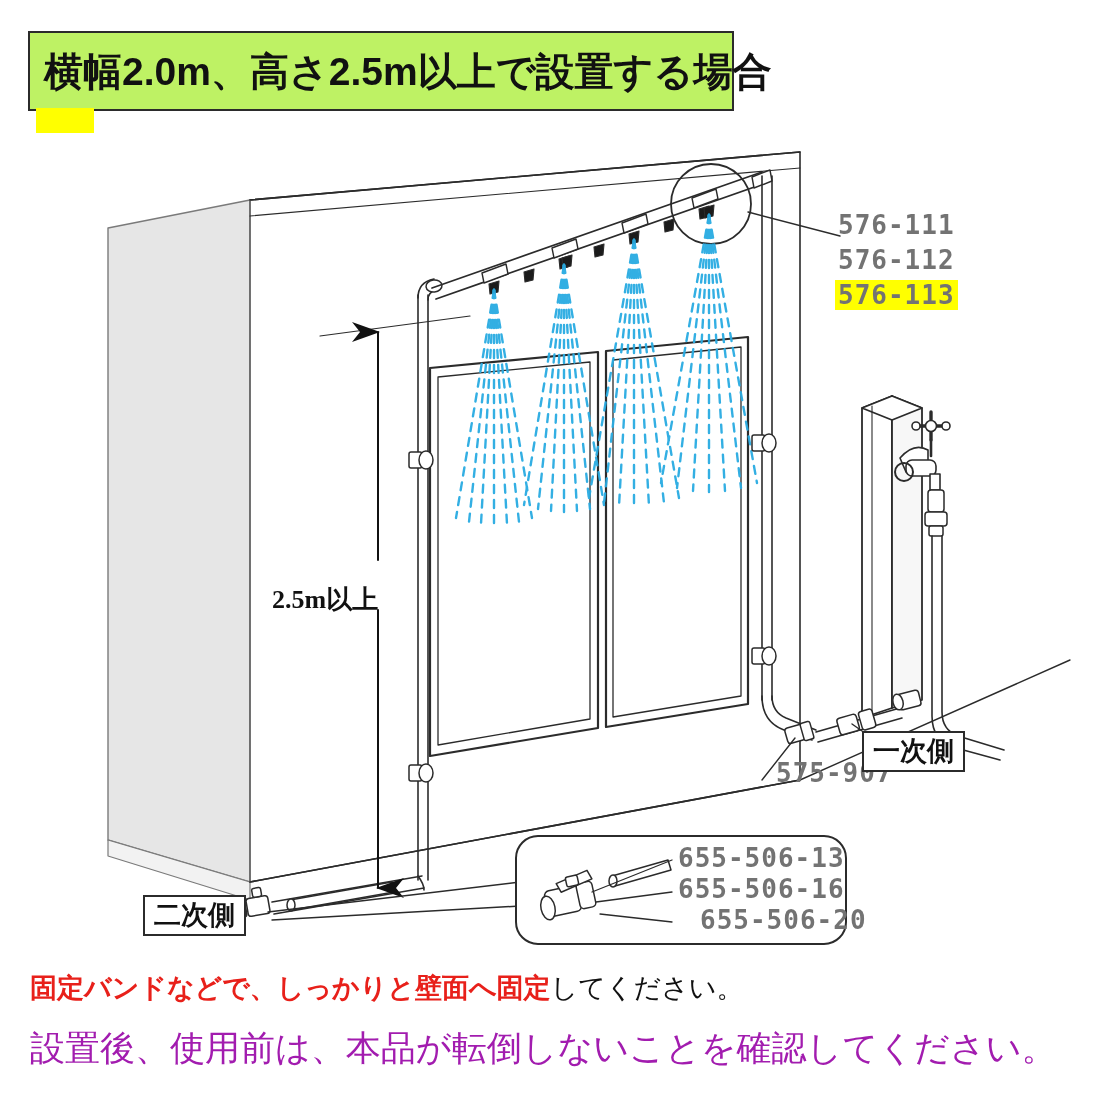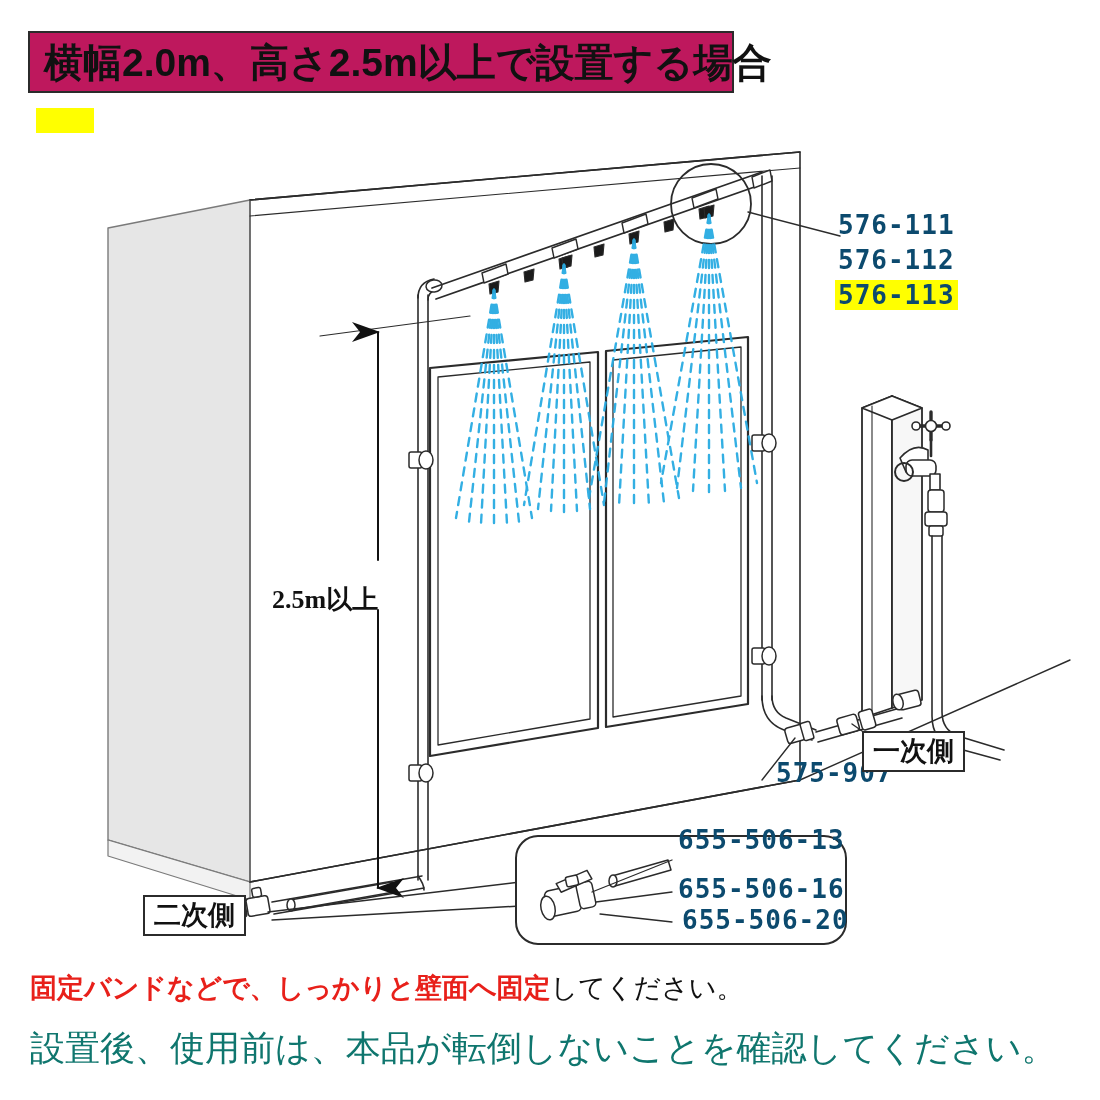--- a/index.html
+++ b/index.html
@@ -1,60 +1,60 @@
 <!DOCTYPE html>
 <html><head>
 <meta charset="utf-8">
 <style>
   html,body{margin:0;padding:0;background:#fff;}
   body{width:1100px;height:1100px;position:relative;overflow:hidden;
        font-family:"Liberation Sans","DejaVu Sans",sans-serif;}
 
   
   .title-box{
-    position:absolute;left:28px;top:31px;width:706px;height:62px;
-    border:2px solid #2b2b2b;background:#be185d;
+    position:absolute;left:28px;top:31px;width:706px;height:80px;
+    border:2px solid #2b2b2b;background:#bef264;
     display:flex;align-items:center;justify-content:flex-start;
     box-sizing:border-box;padding-left:14px;
   }
   .title-text{
     font-size:39px;font-weight:bold;color:#111;letter-spacing:0px;
     white-space:nowrap;line-height:1;
   }
 
   
   .legend{position:absolute;left:36px;top:108px;display:flex;align-items:center;}
   .legend-swatch{width:58px;height:25px;background:#ffff00;display:block;}
   .legend-text{font-size:20px;color:#111;margin-left:4px;white-space:nowrap;}
 
   
   #diagram{position:absolute;left:0;top:140px;width:1100px;height:820px;}
 
   
   .pn{
-    position:absolute;font-size:26px;font-weight:bold;color:#0c4a6e;
+    position:absolute;font-size:26px;font-weight:bold;color:#737373;
     letter-spacing:1px;white-space:nowrap;font-family:"DejaVu Sans Mono","Liberation Mono",monospace;
   }
   .pn.hl{background:#ffff00;padding:0 3px;}
 
   .boxlabel{
     position:absolute;border:2px solid #2b2b2b;background:#fff;
     font-size:27px;font-weight:bold;color:#111;
     padding:3px 9px;white-space:nowrap;line-height:1.15;
   }
 
   .dimlabel{
     position:absolute;font-size:26px;font-weight:bold;color:#111;
     white-space:nowrap;font-family:"Liberation Sans",sans-serif;
   }
 
   
   .note{position:absolute;white-space:nowrap;line-height:1;}
   .note1{left:30px;top:975px;font-size:27px;font-weight:bold;}
-  .note2{left:30px;top:1030px;font-size:35px;color:#0f766e;font-weight:normal;}
+  .note2{left:30px;top:1030px;font-size:35px;color:#a21caf;font-weight:normal;}
   .red{color:#e8201a;font-weight:bold;}
   .blk{color:#111;font-weight:normal;}
 </style>
 </head>
 <body>
 
 <div class="title-box">
   <span class="title-text">横幅2.0m、高さ2.5m以上で設置する場合</span>
 </div>
 
@@ -305,23 +305,23 @@
 
   </g>
 </svg>
 
 <div class="pn" style="left:838px;top:210px;">576-111</div>
 <div class="pn" style="left:838px;top:245px;">576-112</div>
 <div class="pn hl" style="left:835px;top:280px;">576-113</div>
 
 <div class="pn" style="left:748px;top:758px;margin-left:28px;">575-907</div>
 
-<div class="pn" style="left:678px;top:825px;">655-506-13</div>
+<div class="pn" style="left:678px;top:843px;">655-506-13</div>
 <div class="pn" style="left:678px;top:874px;">655-506-16</div>
-<div class="pn" style="left:682px;top:905px;text-align:center;">655-506-20</div>
+<div class="pn" style="left:700px;top:905px;text-align:center;">655-506-20</div>
 
 <div class="boxlabel" style="left:862px;top:731px;">一次側</div>
 <div class="boxlabel" style="left:143px;top:895px;">二次側</div>
 
 <div class="dimlabel" style="left:272px;top:582px;font-family:Liberation Serif, serif;">2.5m以上</div>
 
 <div class="note note1">
   <span class="red">固定バンドなどで、しっかりと壁面へ固定</span><span class="blk">してください。</span>
 </div>
 <div class="note note2">設置後、使用前は、本品が転倒しないことを確認してください。</div>

